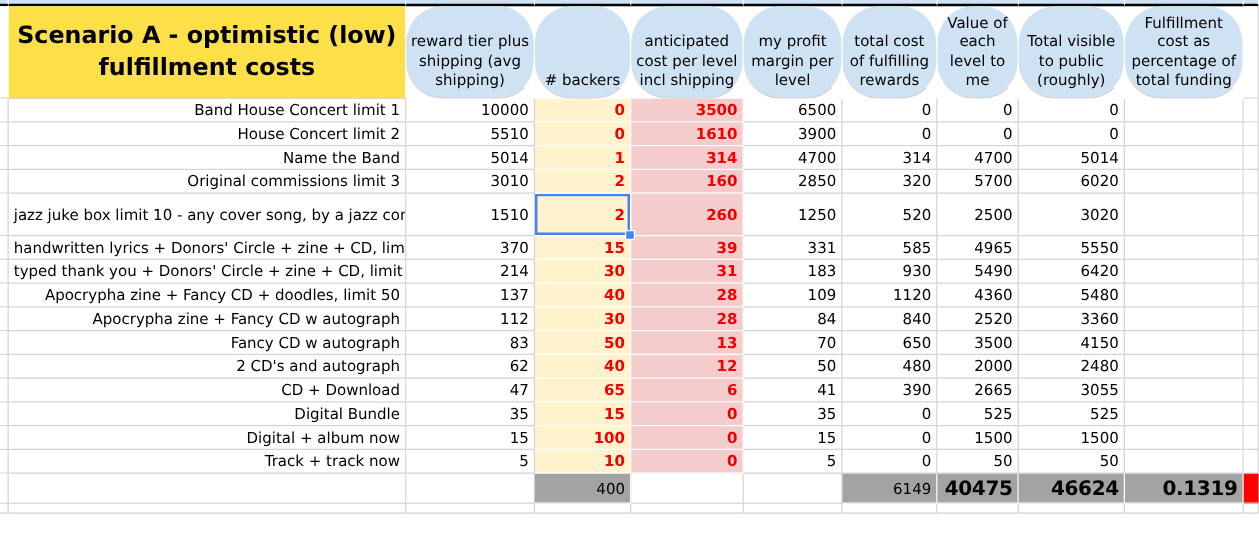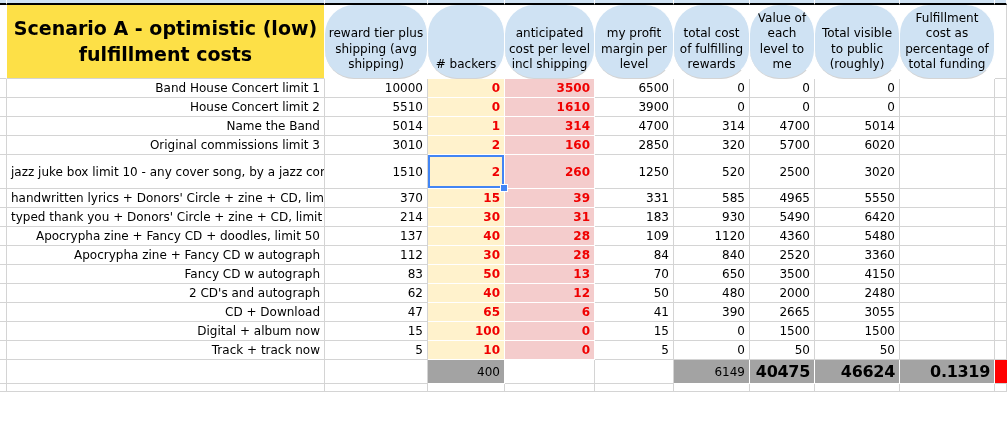--- a/index.html
+++ b/index.html
@@ -235,20 +235,33 @@
         <td class="n c-ant">6</td>
         <td class="n">41</td>
         <td class="n">390</td>
         <td class="n">2665</td>
         <td class="n">3055</td>
         <td class="n"></td>
         <td class="rs"></td>
       </tr>
       <tr>
         <td class="ls"></td>
+        <td class="label">Digital Bundle</td>
+        <td class="n">35</td>
+        <td class="n c-backers">15</td>
+        <td class="n c-ant">0</td>
+        <td class="n">35</td>
+        <td class="n">0</td>
+        <td class="n">525</td>
+        <td class="n">525</td>
+        <td class="n"></td>
+        <td class="rs"></td>
+      </tr>
+      <tr>
+        <td class="ls"></td>
         <td class="label">Digital + album now</td>
         <td class="n">15</td>
         <td class="n c-backers">100</td>
         <td class="n c-ant">0</td>
         <td class="n">15</td>
         <td class="n">0</td>
         <td class="n">1500</td>
         <td class="n">1500</td>
         <td class="n"></td>
         <td class="rs"></td>

